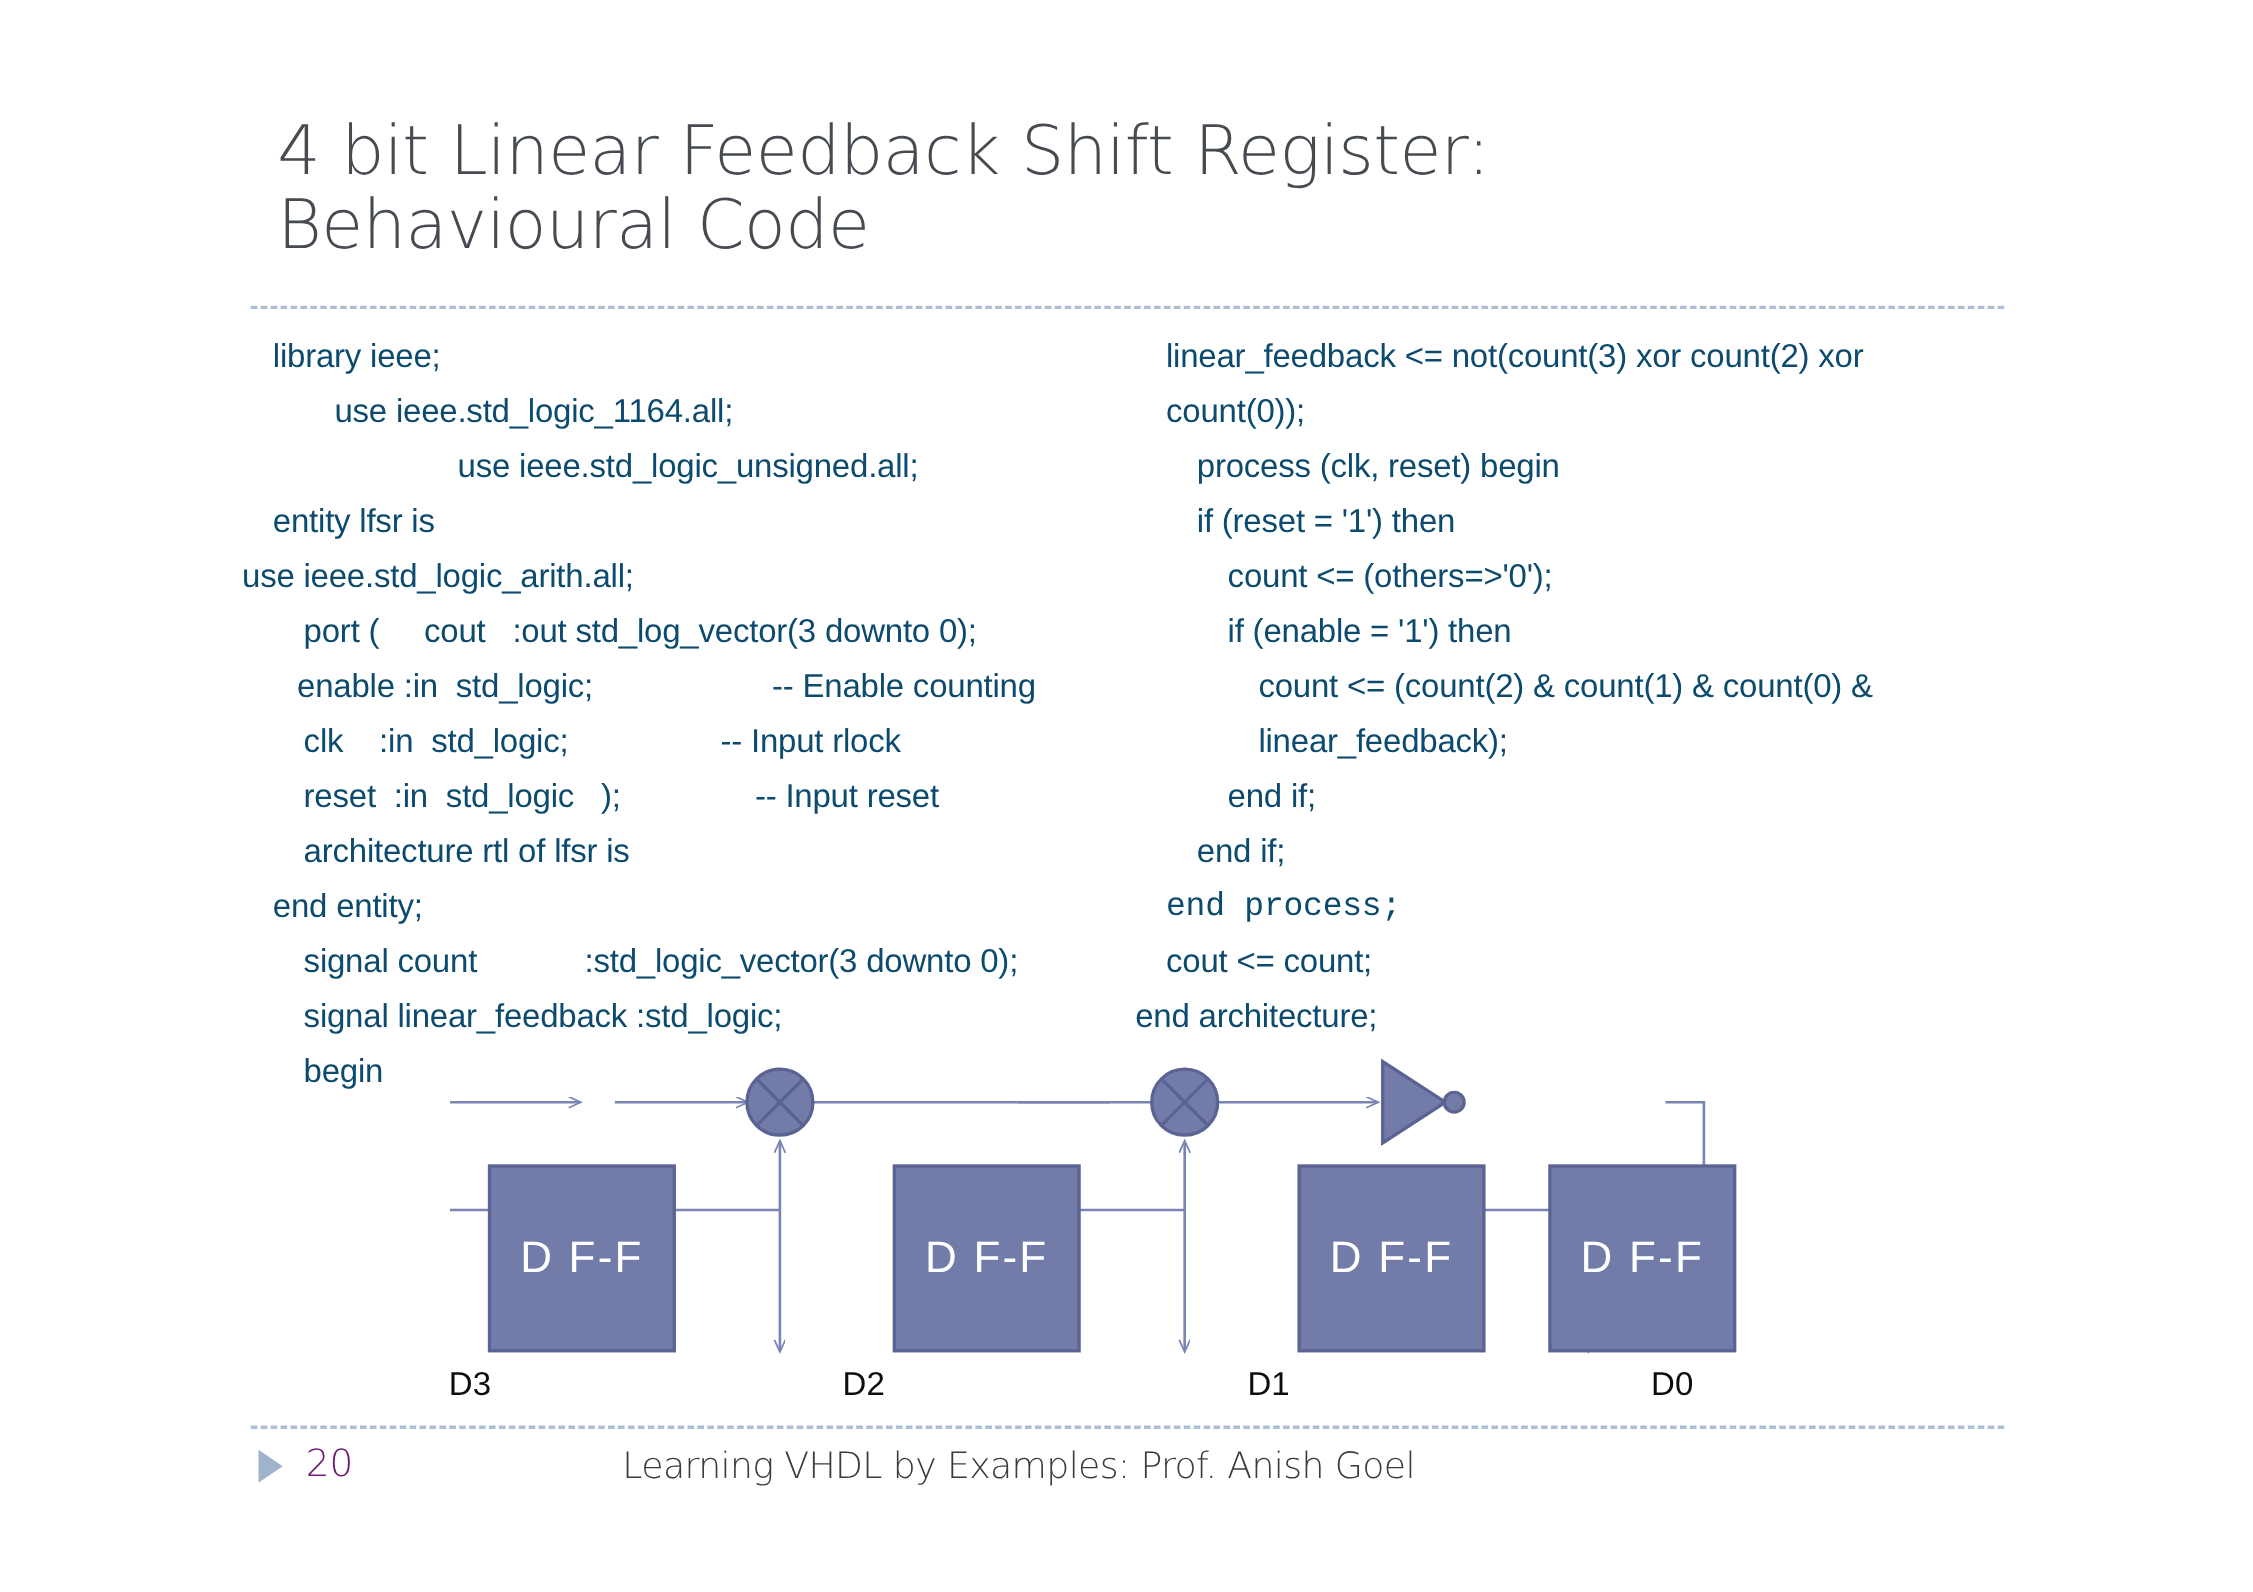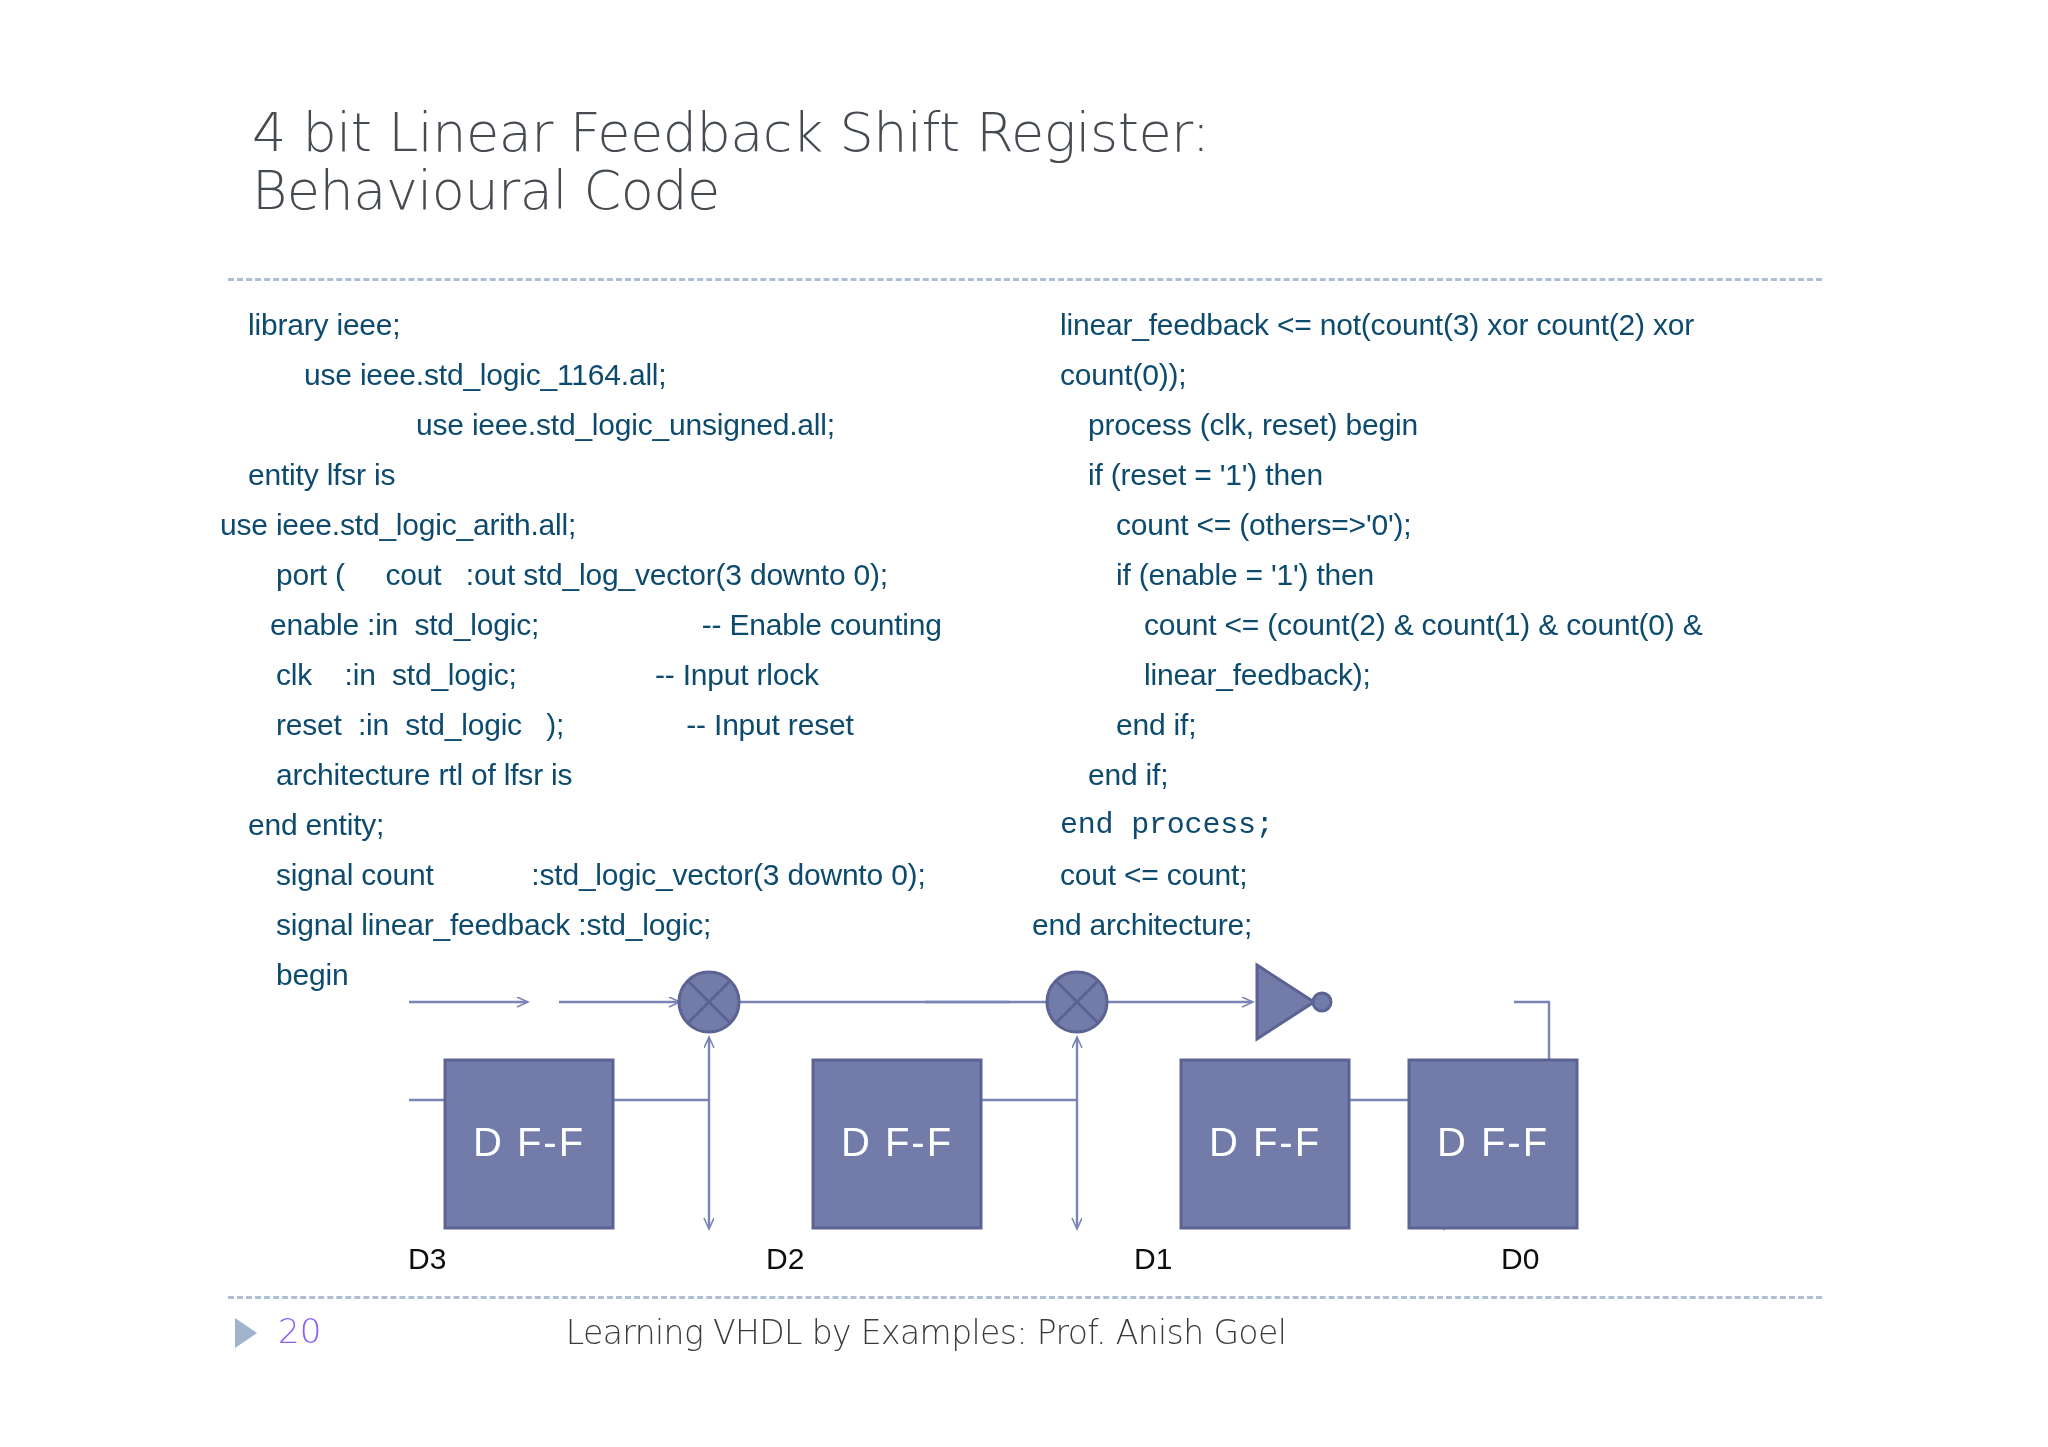--- a/index.html
+++ b/index.html
@@ -16,21 +16,21 @@
     overflow: hidden;
   }
 
   
   #title {
     position: absolute;
     left: 252px;
     top: 104px;
     width: 1400px;
     font-family: "DejaVu Sans", sans-serif;
-    font-size: 54px;
+    font-size: 62px;
     font-weight: 300;
     line-height: 1.08;
     color: #464B52;
     letter-spacing: -0.5px;
   }
   #title .tline { display: block; white-space: nowrap; }
 
   
   .dashed-rule {
     position: absolute;
@@ -82,21 +82,21 @@
     border-bottom: 15px solid transparent;
     border-left: 22px solid #9FB4CC;
   }
   #footer-page {
     position: absolute;
     left: 278px;
     top: 1311px;
     font-family: "DejaVu Sans", sans-serif;
     font-size: 34px;
     font-weight: 300;
-    color: #8b5cf6;
+    color: #701a75;
   }
   #footer-text {
     position: absolute;
     left: 0;
     top: 1313px;
     width: 1852px;
     text-align: center;
     font-family: "DejaVu Sans", sans-serif;
     font-size: 33px;
     font-weight: 300;

